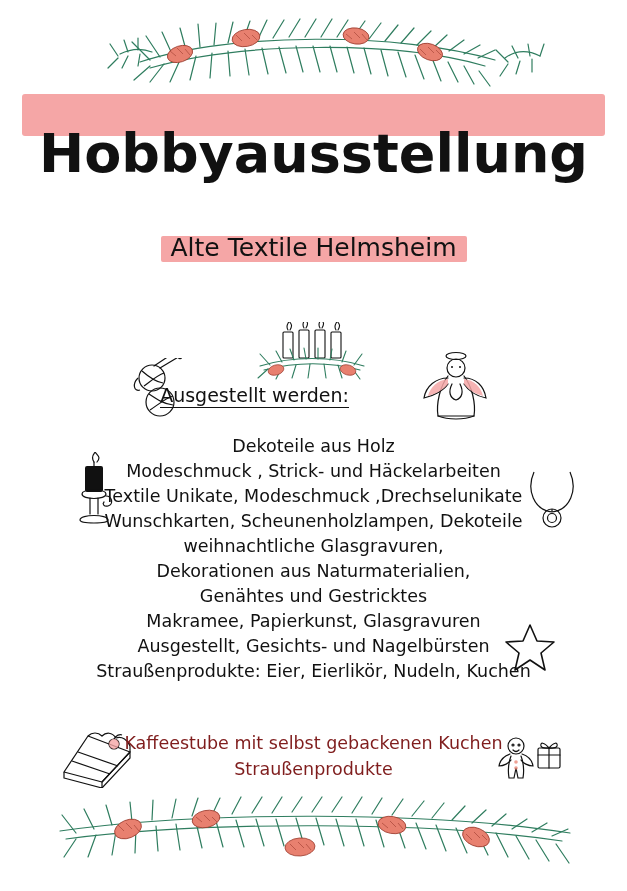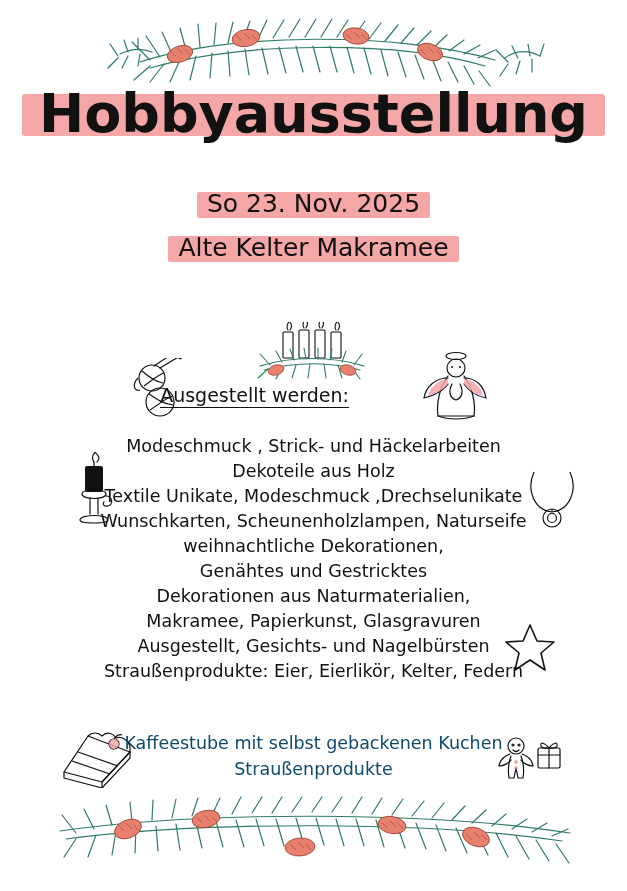--- a/index.html
+++ b/index.html
@@ -54,20 +54,21 @@
     position: relative;
     z-index: 1;
     font-family: "DejaVu Sans", sans-serif;
     font-size: 54px;
     font-weight: 700;
     letter-spacing: 0px;
     color: #111;
     line-height: 72px;
     white-space: nowrap;
     transform: scaleX(1.0);
+    margin-top: 40px;
   }
 
   
   .subhead {
     position: absolute;
     left: 0;
     width: 627px;
     text-align: center;
   }
   .sub-line {
@@ -126,21 +127,21 @@
   
   .footer-text {
     position: absolute;
     left: 0;
     width: 627px;
     text-align: center;
   }
   .footer-text div {
     font-size: 17.5px;
     line-height: 26px;
-    color: #0c4a6e;
+    color: #7f1d1d;
     white-space: nowrap;
   }
 
   
   .deco {
     position: absolute;
     pointer-events: none;
   }
   .deco svg { display: block; }
 </style>
@@ -238,27 +239,26 @@
   </div>
 
   <div class="title-wrap">
     <div class="title-hl"></div>
     <div class="title-text">Hobbyausstellung</div>
   </div>
 
   <div class="subhead" style="top:186px;">
     <div class="sub-line">
       <span class="hl"></span>
-      <span class="txt">So 23. Nov. 2025</span>
     </div>
   </div>
   <div class="subhead" style="top:230px;">
     <div class="sub-line">
       <span class="hl"></span>
-      <span class="txt">Alte Kelter Makramee</span>
+      <span class="txt">Alte Textile Helmsheim</span>
     </div>
   </div>
 
   <div class="deco" style="left:252px; top:322px;">
     <svg width="120" height="62" viewBox="0 0 120 62">
       <g stroke="#111" stroke-width="1.1" fill="none" stroke-linecap="round">
 
         <path d="M36 8 c-3 -5 1 -7 1 -9 c2 3 4 4 1 9"></path>
         <path d="M52 6 c-3 -5 1 -7 1 -9 c2 3 4 4 1 9"></path>
         <path d="M68 6 c-3 -5 1 -7 1 -9 c2 3 4 4 1 9"></path>
@@ -364,30 +364,30 @@
       <g stroke="#111" stroke-width="1.2" fill="none">
         <path d="M10 6 C 2 24, 10 44, 28 46 C 46 44, 54 24, 46 6"></path>
         <circle cx="28" cy="52" r="9"></circle>
         <circle cx="28" cy="52" r="4.5"></circle>
         <path d="M28 46 L28 43"></path>
       </g>
     </svg>
   </div>
 
   <div class="items" style="top:434px;">
+    <div>Dekoteile aus Holz</div>
     <div>Modeschmuck , Strick- und Häckelarbeiten</div>
-    <div>Dekoteile aus Holz</div>
     <div>Textile Unikate, Modeschmuck ,Drechselunikate</div>
-    <div>Wunschkarten, Scheunenholzlampen, Naturseife</div>
-    <div>weihnachtliche Dekorationen,</div>
+    <div>Wunschkarten, Scheunenholzlampen, Dekoteile</div>
+    <div>weihnachtliche Glasgravuren,</div>
+    <div>Dekorationen aus Naturmaterialien,</div>
     <div>Genähtes und Gestricktes</div>
-    <div>Dekorationen aus Naturmaterialien,</div>
     <div>Makramee, Papierkunst, Glasgravuren</div>
     <div>Ausgestellt, Gesichts- und Nagelbürsten</div>
-    <div>Straußenprodukte: Eier, Eierlikör, Kelter, Federn</div>
+    <div>Straußenprodukte: Eier, Eierlikör, Nudeln, Kuchen</div>
   </div>
 
   <div class="deco" style="left:504px; top:622px;">
     <svg width="52" height="52" viewBox="0 0 52 52">
       <path d="M26 3 L33 19 L50 20 L37 31 L41 48 L26 38 L11 48 L15 31 L2 20 L19 19 Z" fill="none" stroke="#111" stroke-width="1.6" stroke-linejoin="round"></path>
     </svg>
   </div>
 
   <div class="deco" style="left:58px; top:726px;">
     <svg width="80" height="62" viewBox="0 0 80 62">

